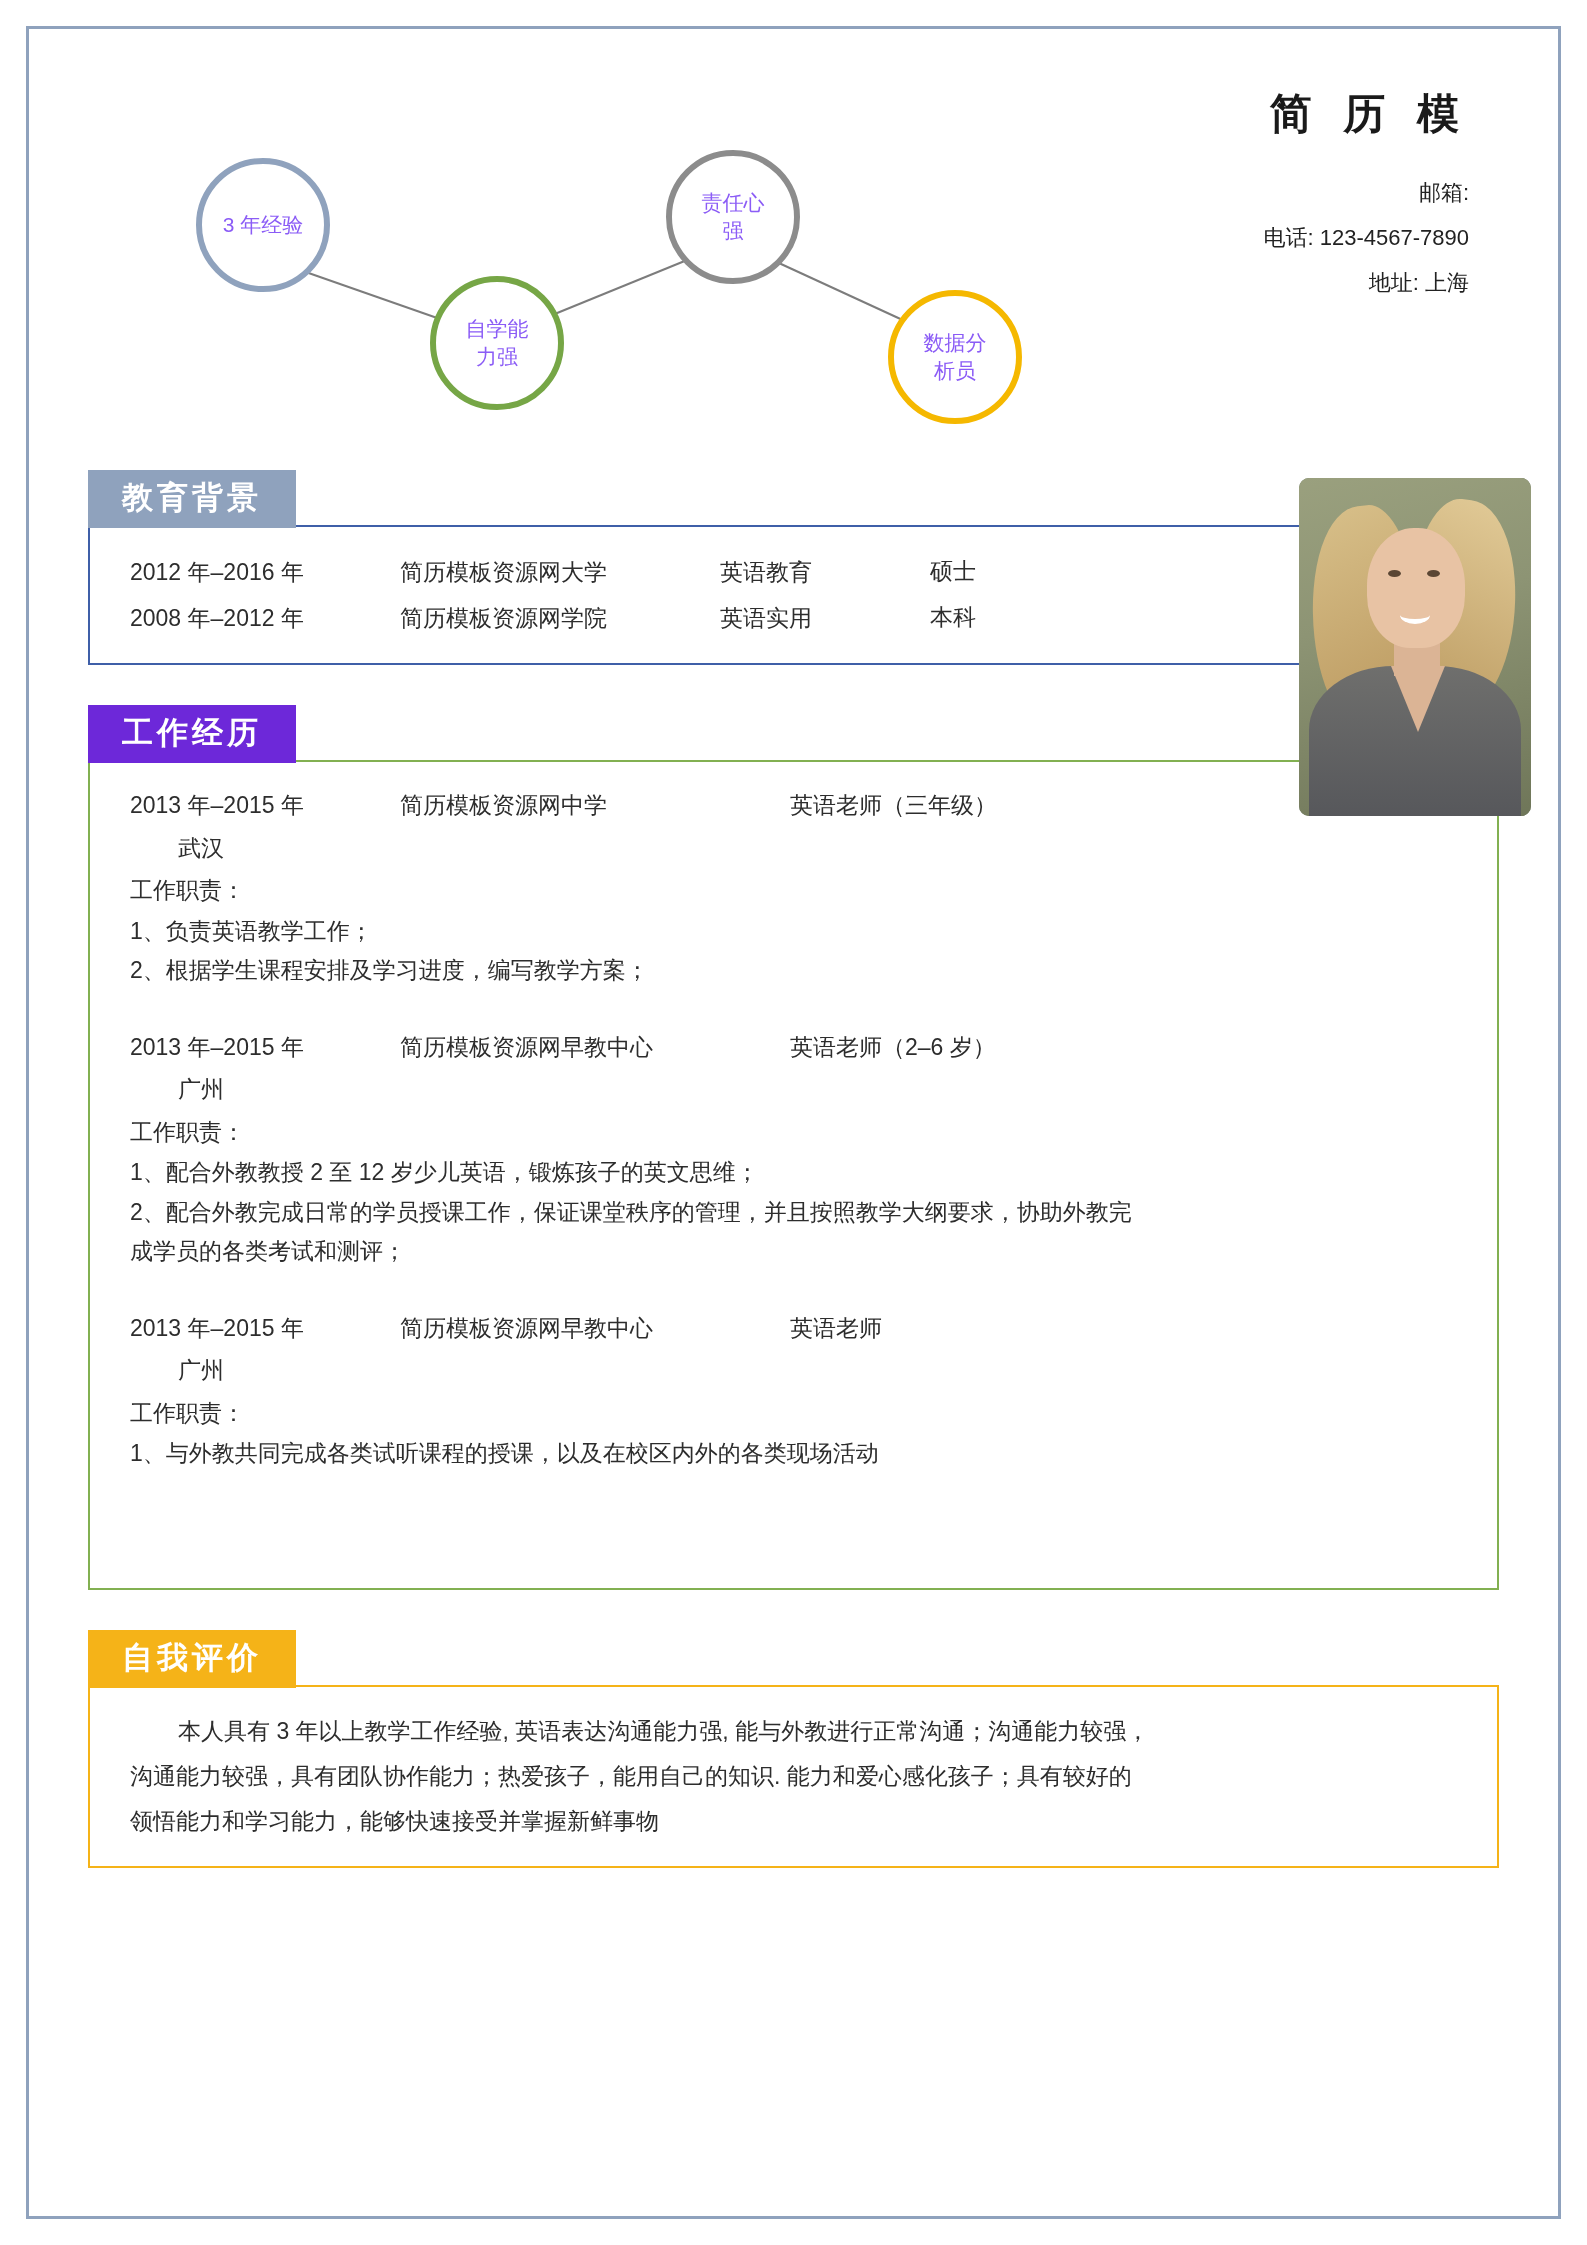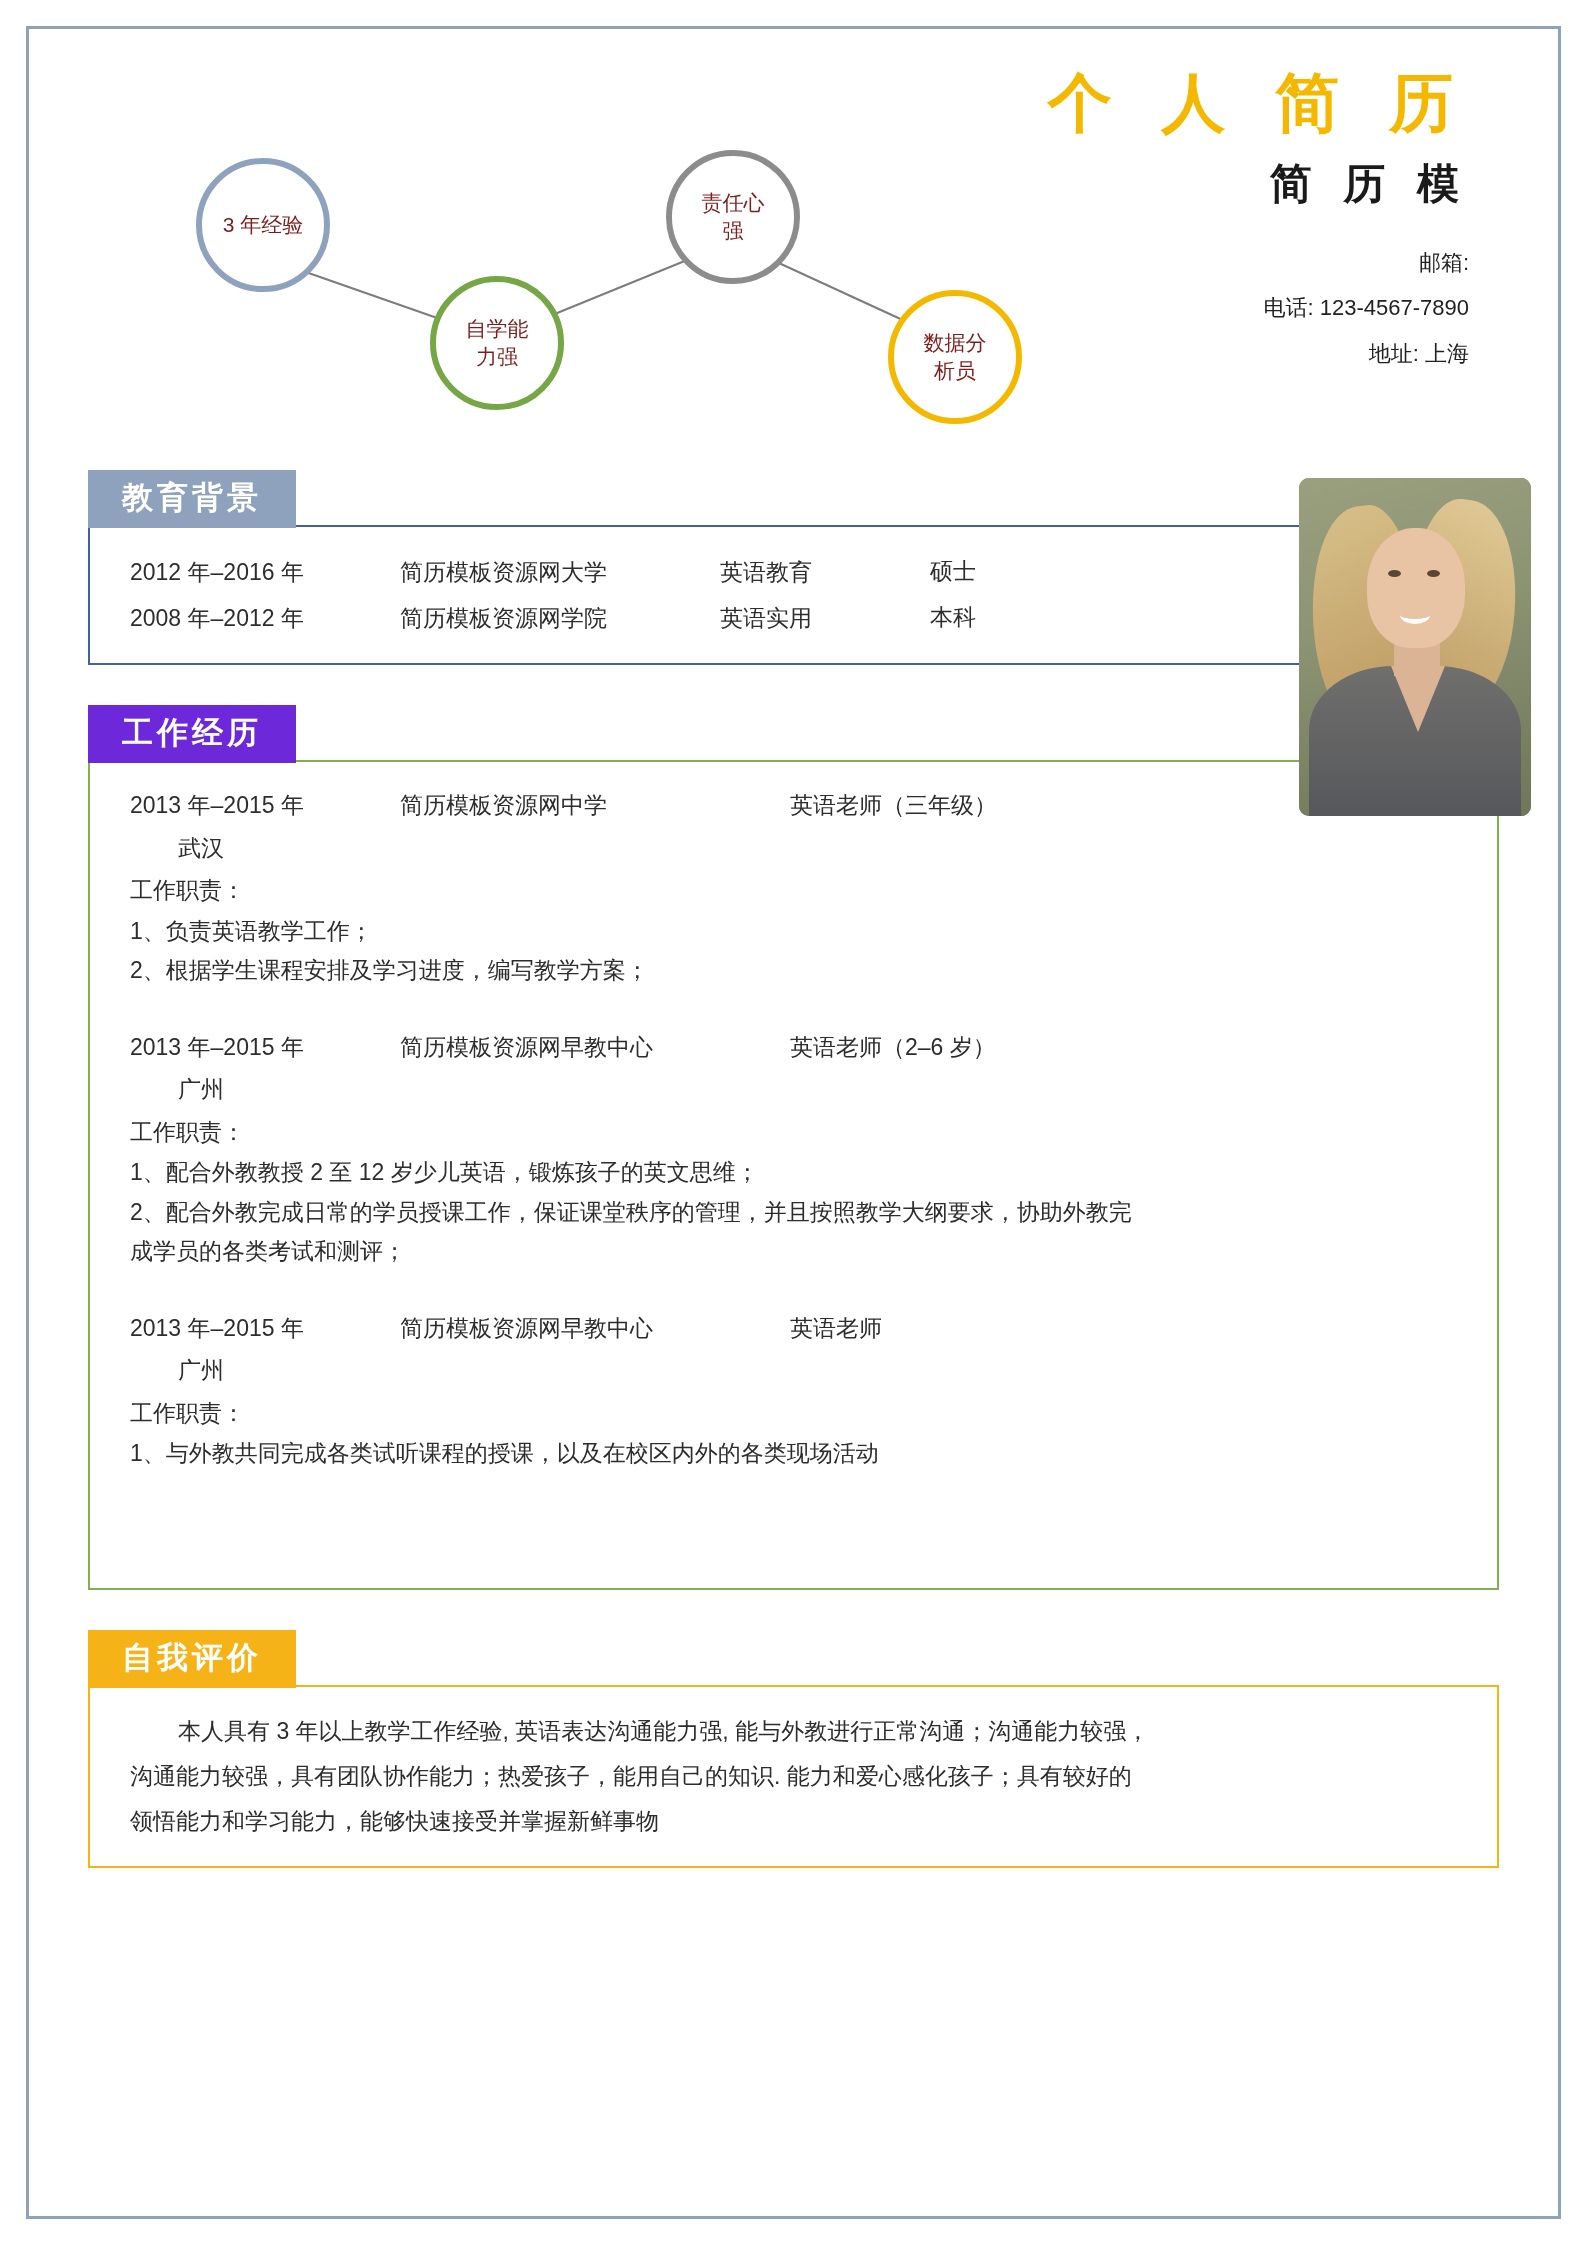--- a/index.html
+++ b/index.html
@@ -86,21 +86,21 @@
   .bubbles svg { position: absolute; left: 0; top: 0; }
   .bubble {
     position: absolute;
     border-radius: 50%;
     background: #ffffff;
     display: flex;
     align-items: center;
     justify-content: center;
     text-align: center;
     font-size: 21px;
-    color: #7f1d1d;
+    color: #8b5cf6;
     line-height: 1.35;
     box-sizing: border-box;
   }
   .b1 { left: 108px; top: 28px;  width: 134px; height: 134px; border: 6px solid #8fa2bd; }
   .b2 { left: 342px; top: 146px; width: 134px; height: 134px; border: 6px solid #76a646; }
   .b3 { left: 578px; top: 20px;  width: 134px; height: 134px; border: 6px solid #8c8c8c; }
   .b4 { left: 800px; top: 160px; width: 134px; height: 134px; border: 6px solid #f5b800; }
 
   
   .photo {
@@ -258,21 +258,20 @@
           <span style="white-space:pre-line">责任心
 强</span>
         </div>
         <div class="bubble b4">
           <span style="white-space:pre-line">数据分
 析员</span>
         </div>
       </div>
 
       <div class="title-block">
-        <div class="main-title">个 人 简 历</div>
         <div class="sub-title">简 历 模</div>
         <div class="contact">
           <div>邮箱:</div>
           <div>电话: 123-4567-7890</div>
           <div>地址: 上海</div>
         </div>
       </div>
     </div>
 
     <div class="photo">

